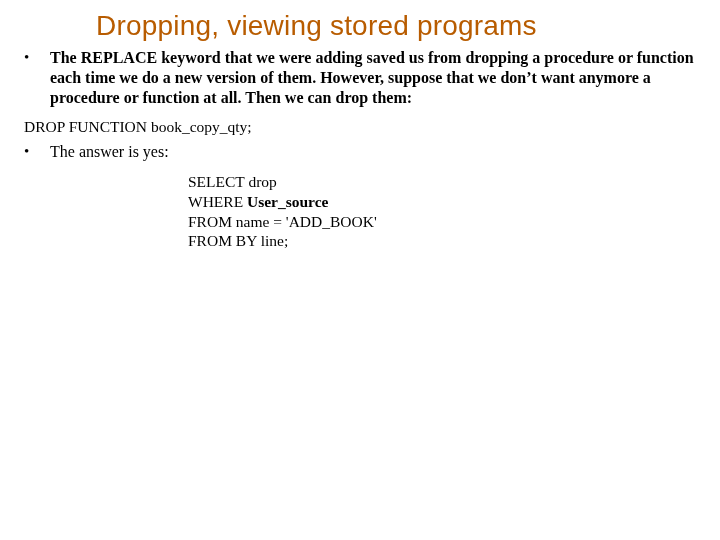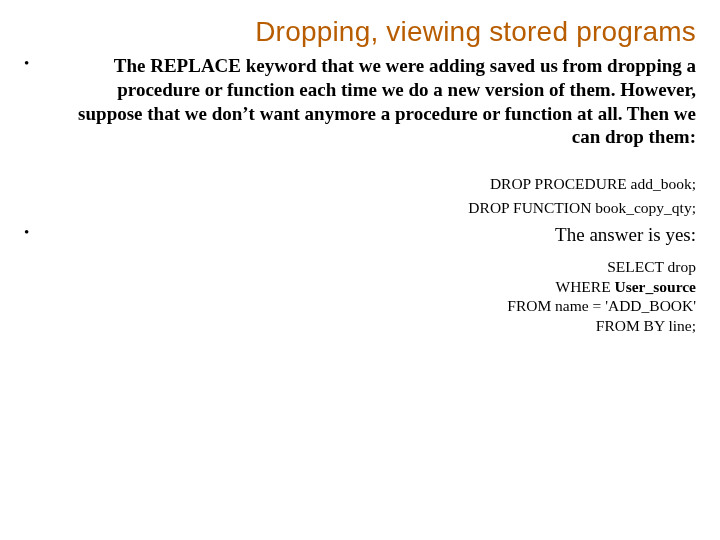--- a/index.html
+++ b/index.html
@@ -9,41 +9,40 @@
     height: 540px;
     background: #fff;
     font-family: "Times New Roman", Times, serif;
     color: #000;
     overflow: hidden;
   }
   .slide {
     box-sizing: border-box;
     width: 720px;
     height: 436px;
-    padding: 16px 24px 0 24px;
-    text-align: right;
+    padding: 10px 24px 0 24px;
   }
   .title {
     font-family: Verdana, Geneva, sans-serif;
     color: #b85c00;
     font-size: 28px;
     font-weight: 400;
     margin: 0 0 6px 72px;
     letter-spacing: 0.2px;
   }
   ul.bullets {
     list-style: none;
     margin: 0;
     padding: 0;
   }
   ul.bullets > li {
     position: relative;
     padding-left: 26px;
     margin: 0 0 10px 0;
-    font-size: 19px;
+    font-size: 16px;
     line-height: 1.25;
   }
   ul.bullets > li::before {
     content: "•";
     position: absolute;
     left: 0;
     top: 0;
     font-size: 15px;
   }
   .b { font-weight: bold; }
@@ -64,21 +63,20 @@
 </head>
 <body>
 
 <div class="slide">
   <h1 class="title">Dropping, viewing stored programs</h1>
 
   <ul class="bullets">
     <li><span class="b">The REPLACE keyword that we were adding saved us from dropping a procedure or function each time we do a new version of them. However, suppose that we don’t want anymore a procedure or function at all. Then we can drop them:</span></li>
   </ul>
 
-  <div class="stmt gap-top">DROP PROCEDURE add_book;</div>
   <div class="stmt">DROP FUNCTION book_copy_qty;</div>
 
   <ul class="bullets spaced gap-mid">
     <li>The answer is yes:</li>
   </ul>
 
   <div class="code"><span>SELECT drop</span>
 <span><span>WHERE </span><span class="b">User_source</span></span>
 <span>FROM name = 'ADD_BOOK'</span>
 <span>FROM BY line;</span></div>

